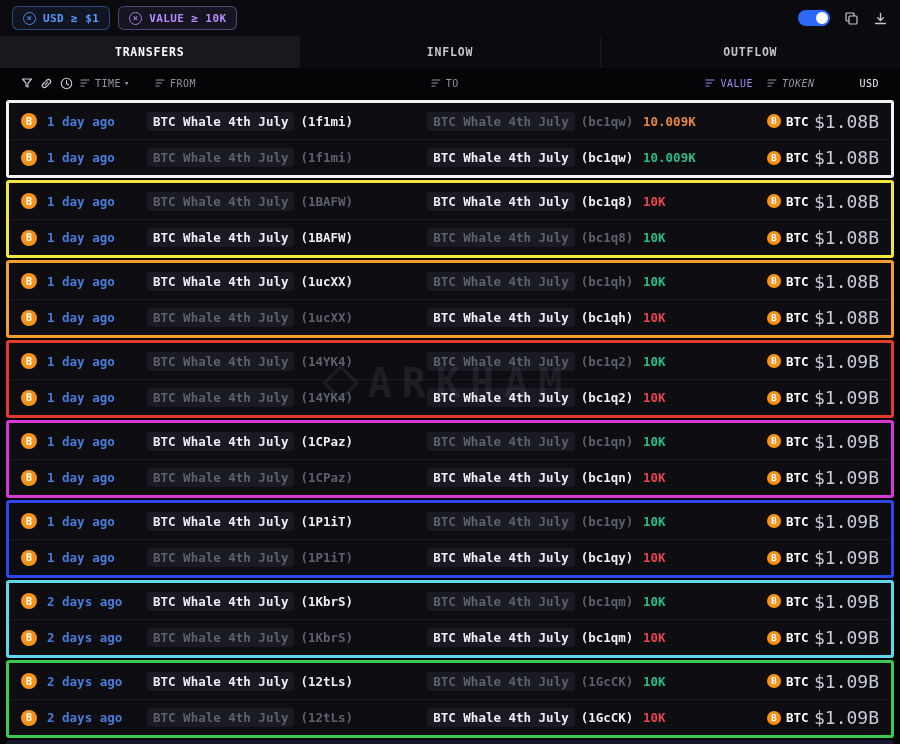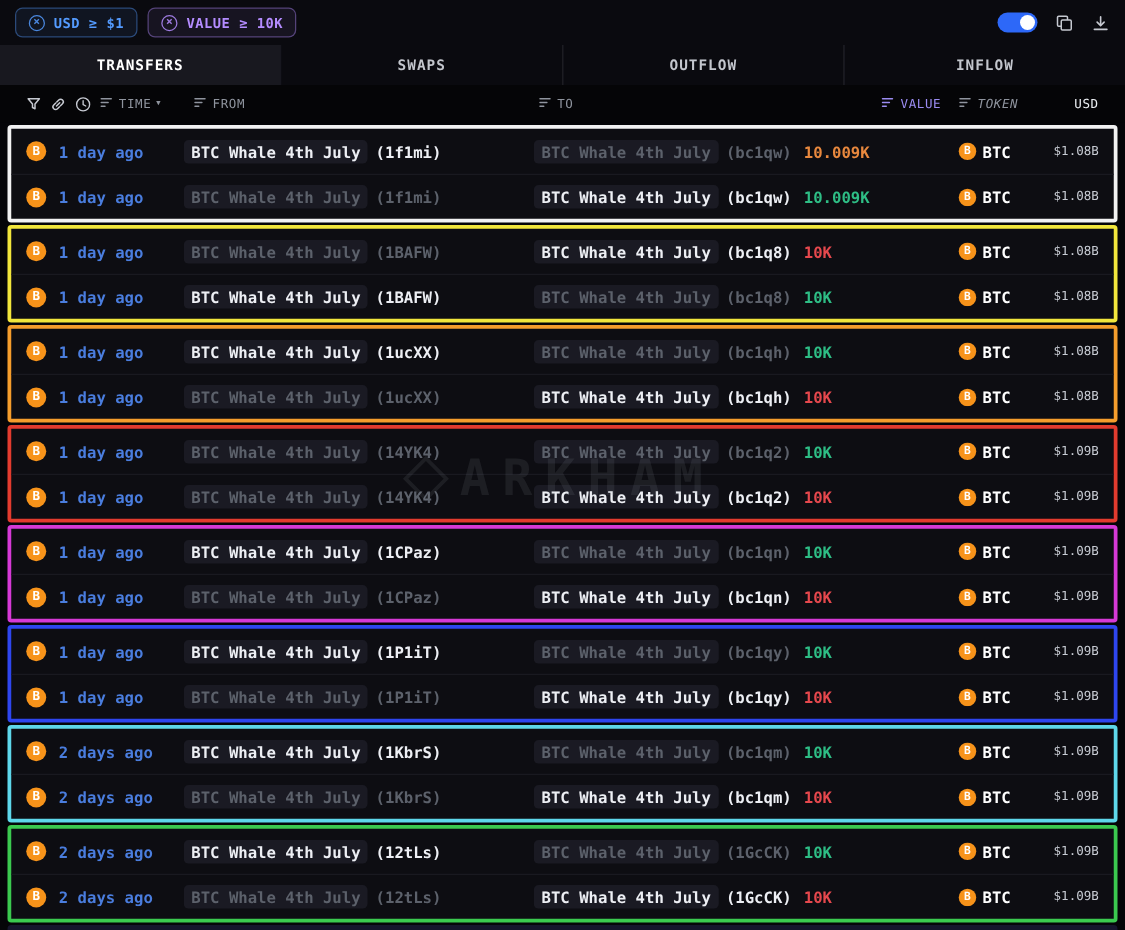--- a/index.html
+++ b/index.html
@@ -52,21 +52,21 @@
   .cell.to   { flex:0.87; display:flex; align-items:center; }
   .entity { display:inline-flex; align-items:center; font-size:12.5px; font-weight:700; }
   .entity .pill { background:#1a1a23; border-radius:4px; padding:2px 6px; }
   .entity .eid { margin-left:6px; }
   .entity.bold { color:#edeff4; }
   .entity.faded { color:#5c616b; }
   .cell.value { width:110px; flex:0 0 110px; font-size:12.5px; font-weight:700; }
   .cell.token { width:60px; flex:0 0 60px; padding-left:14px; display:flex; align-items:center; gap:5px;
                 font-size:12.5px; font-weight:700; color:#ffffff; }
   .cell.token .coin-dot { width:14px; height:14px; flex:0 0 14px; font-size:9px; }
-  .cell.usd { width:66px; flex:0 0 66px; text-align:right; color:#c7cbd3; font-size:10px; }
+  .cell.usd { width:66px; flex:0 0 66px; text-align:right; color:#c7cbd3; font-size:18px; }
 
   
   .watermark { position:absolute; top:360px; left:50%; transform:translateX(-50%); display:flex; align-items:center;
                gap:14px; color:rgba(150,155,168,.12); pointer-events:none; z-index:5; }
   .wm-mark { width:26px; height:26px; border:3px solid currentColor; transform:rotate(45deg); }
   .wm-text { font-size:40px; font-weight:800; letter-spacing:10px; font-family:"DejaVu Sans Mono",monospace; }
 
   .next-edge { flex:0 0 8px; height:8px; margin:0 6px; border-radius:3px 3px 0 0; background:#15152c; }
 </style>
 </head>
@@ -96,23 +96,22 @@
             <path d="M7.5 2.5v6.5"></path>
             <path d="M4.7 6.7l2.8 2.8 2.8-2.8"></path>
             <path d="M2.5 12.5h10"></path>
           </svg>
       </span>
     </div>
   </div>
 
   <div class="tabs">
     <div class="tab active">TRANSFERS</div>
-    <div class="tab">SWAPS</div>
+    <div class="tab">INFLOW</div>
     <div class="tab">OUTFLOW</div>
-    <div class="tab">INFLOW</div>
   </div>
 
   <div class="thead">
     <div class="h-lead">
       <span class="tb-icon">
         <svg width="12" height="12" viewBox="0 0 12 12" fill="none" stroke="currentColor" stroke-width="1.2">
             <path d="M1.5 2h9L7 6.2V10l-2-1V6.2L1.5 2z" stroke-linejoin="round"></path>
           </svg>
       </span>
       <span class="tb-icon">

